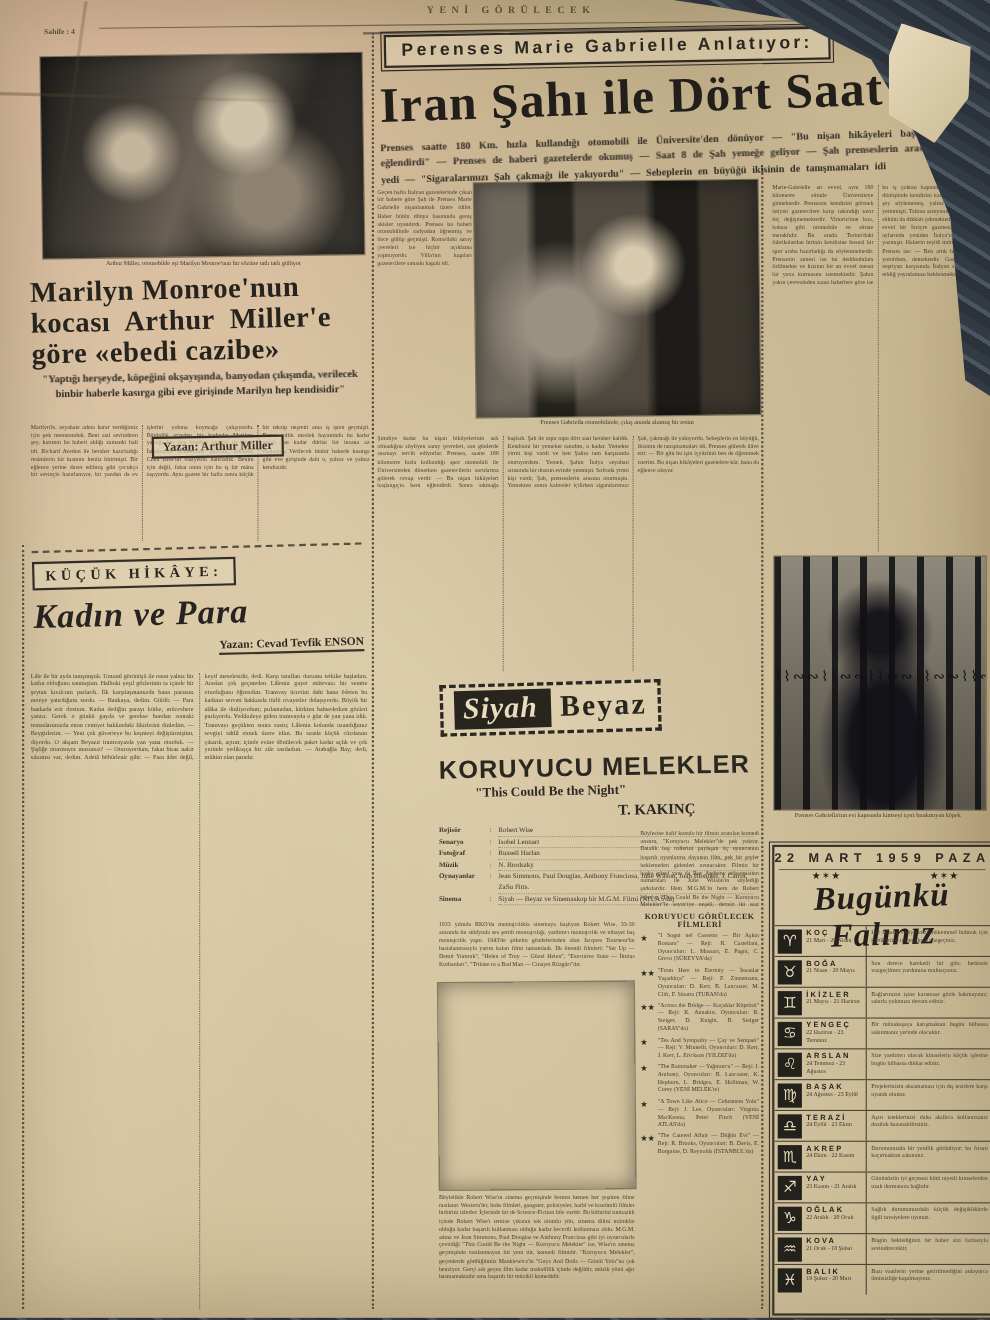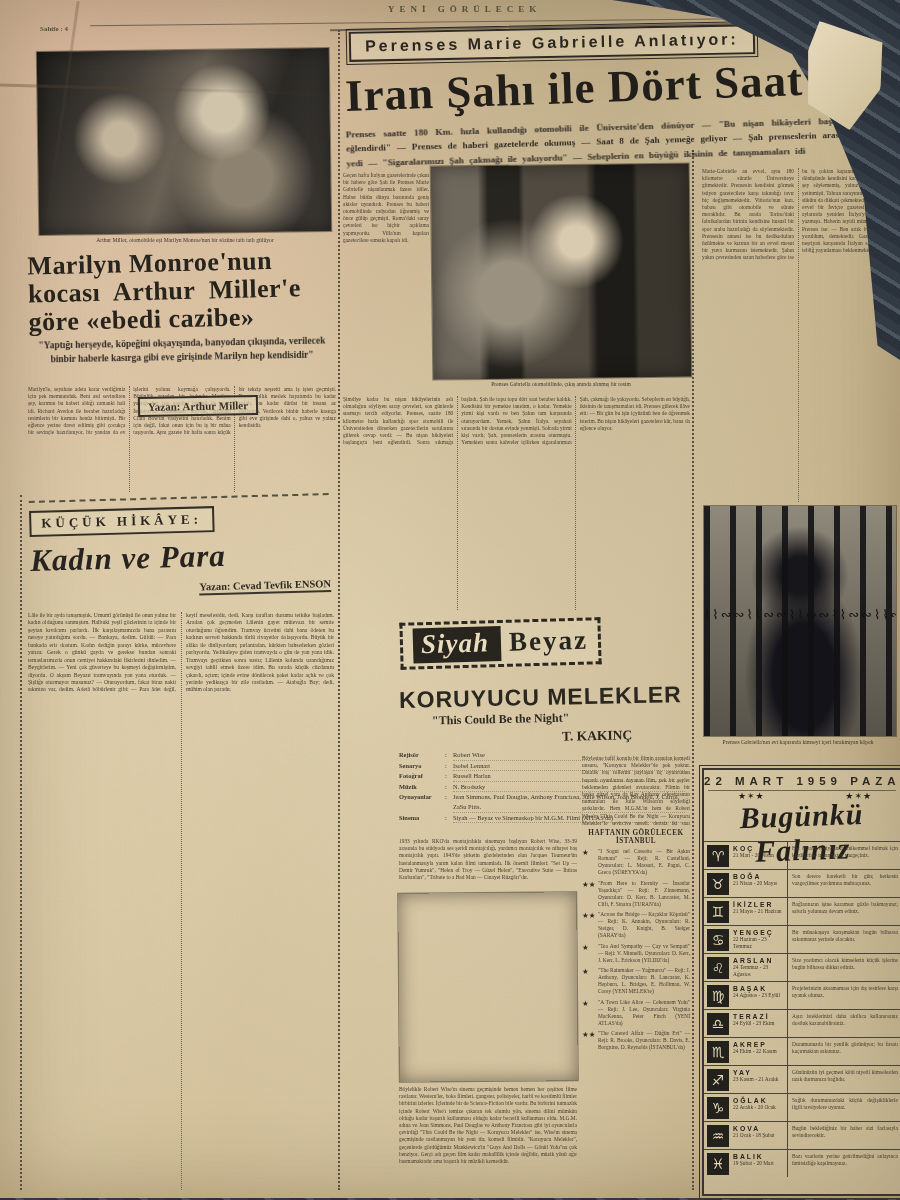--- a/index.html
+++ b/index.html
@@ -225,21 +225,21 @@
         <span class="credit-value">Siyah — Beyaz ve Sinemaskop bir M.G.M. Filmi (ATLAS'da)</span>
       </div>
     </div>
 
   <div class="abs tiny" style="left:399px;top:838px;width:178px;height:52px;">1933 yılında RKO'da montajcılıkla sinemaya başlıyan Robert Wise, 33-39 arasında bu stüdyoda ses şeridi montajcılığı, yardımcı montajcılık ve nihayet baş montajcılık yaptı. 1943'de şirketin gözdelerinden olan Jacques Tourneur'ün hastalanmasıyla yarım kalan filmi tamamladı. İlk önemli filmleri: "Set Up — Demir Yumruk", "Helen of Troy — Güzel Helen", "Executive Suite — İhtiras Kurbanları", "Tribute to a Bad Man — Cinayet Rüzgârı"dır.</div>
   <div class="abs photo" id="photo-film" style="left:399px;top:893px;width:178px;height:188px;transform:rotate(-.5deg);"></div>
   <div class="abs tiny" style="left:399px;top:1086px;width:178px;height:106px;">Böylelikle Robert Wise'ın sinema geçmişinde hemen hemen her çeşitten filme rastlanır. Western'ler, boks filmleri, gangster, polisiyeler, harbî ve kostümlü filmler birbirini izlerler. İçlerinde bir de Science-Fiction bile vardır. Bu birbirini tutmazlık içinde Robert Wise'ı temize çıkaran tek olumlu yön, sinema dilini mümkün olduğu kadar başarılı kullanması olduğu kadar becerili kullanması oldu. M.G.M. adına ve Jean Simmons, Paul Douglas ve Anthony Franciosa gibi iyi oyuncularla çevirdiği "This Could Be the Night — Koruyucu Melekler" ise, Wise'ın sinema geçmişinde rastlanmayan bir yeni tür, komedi filmidir. "Koruyucu Melekler", geçenlerde gördüğümüz Mankiewicz'in "Guys And Dolls — Gönül Yolu"na çok benziyor. Gerçi adı geçen film kadar mahallîlik içinde değildir, müzik yönü ağır basmamaktadır ama başarılı bir müzikli komedidir.</div>
 
   <div class="abs" style="left:582px;top:755px;width:108px;height:438px;overflow:hidden;">
     <div class="tiny" style="height:70px;">Böylesine hafif konulu bir filmin aranılan komedi unsuru, "Koruyucu Melekler"de pek yoktur. Datalik baş rollerini paylaşan üç oyuncunun başarılı oyunlarına dayanan film, pek bir şeyler beklemeden gidenleri avutacaktır. Filmin bir başka güzel yanı da Ray Anthony orkestrasının numaraları ile Julie Wilson'ın söylediği şarkılardır. Hem M.G.M.'in hem de Robert Wise'ın "This Could Be the Night — Koruyucu Melekler"le seyirciye neşeli, dertsiz iki saat geçirtmek istedikleri anlaşılıyor; bu niyetlerinde de muvaffak olmuşlardır denebilir. Sevimli, titiz anlayışlı bir filmdir.</div>
-    <div id="films-header">HAFTANIN GÖRÜLECEK İSTANBUL</div>
+    <div id="films-header">KORUYUCU GÖRÜLECEK FİLMLERİ</div>
     <div id="films-list">
         <div class="film-item">
           <span class="film-stars">★</span>
           <span class="film-text">"I Sogni nel Cassetto — Bir Aşkın Romanı" — Reji: R. Castellani, Oyuncuları: L. Massari, E. Pagni, C. Greco (SÜREYYA'da)</span>
         </div>
         <div class="film-item">
           <span class="film-stars">★★</span>
           <span class="film-text">"From Here to Eternity — İnsanlar Yaşadıkça" — Reji: F. Zinnemann, Oyuncuları: D. Kerr, B. Lancaster, M. Clift, F. Sinatra (TURAN'da)</span>
         </div>
         <div class="film-item">

